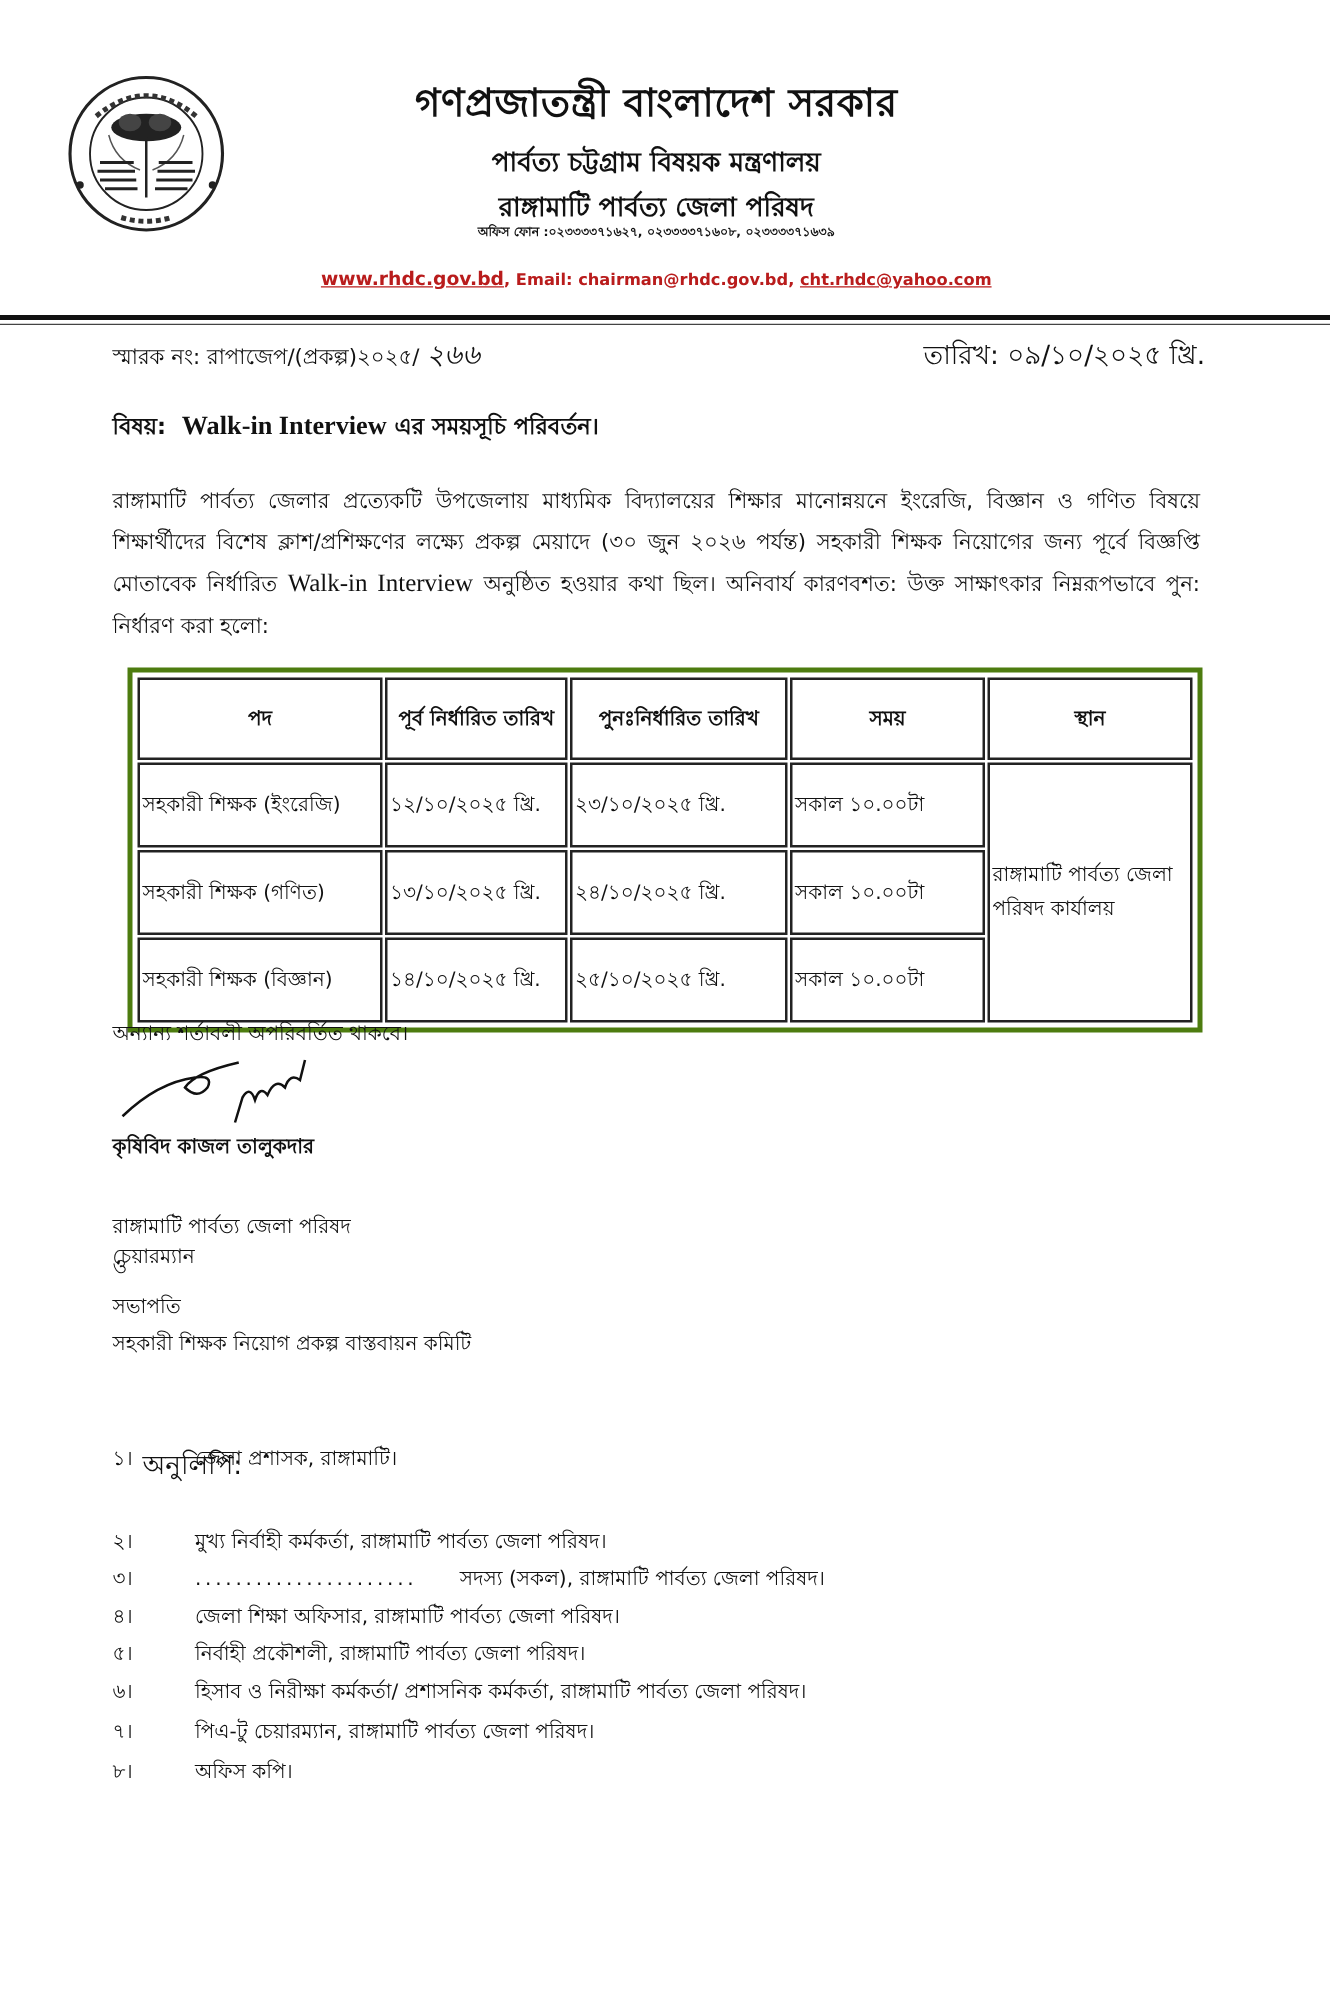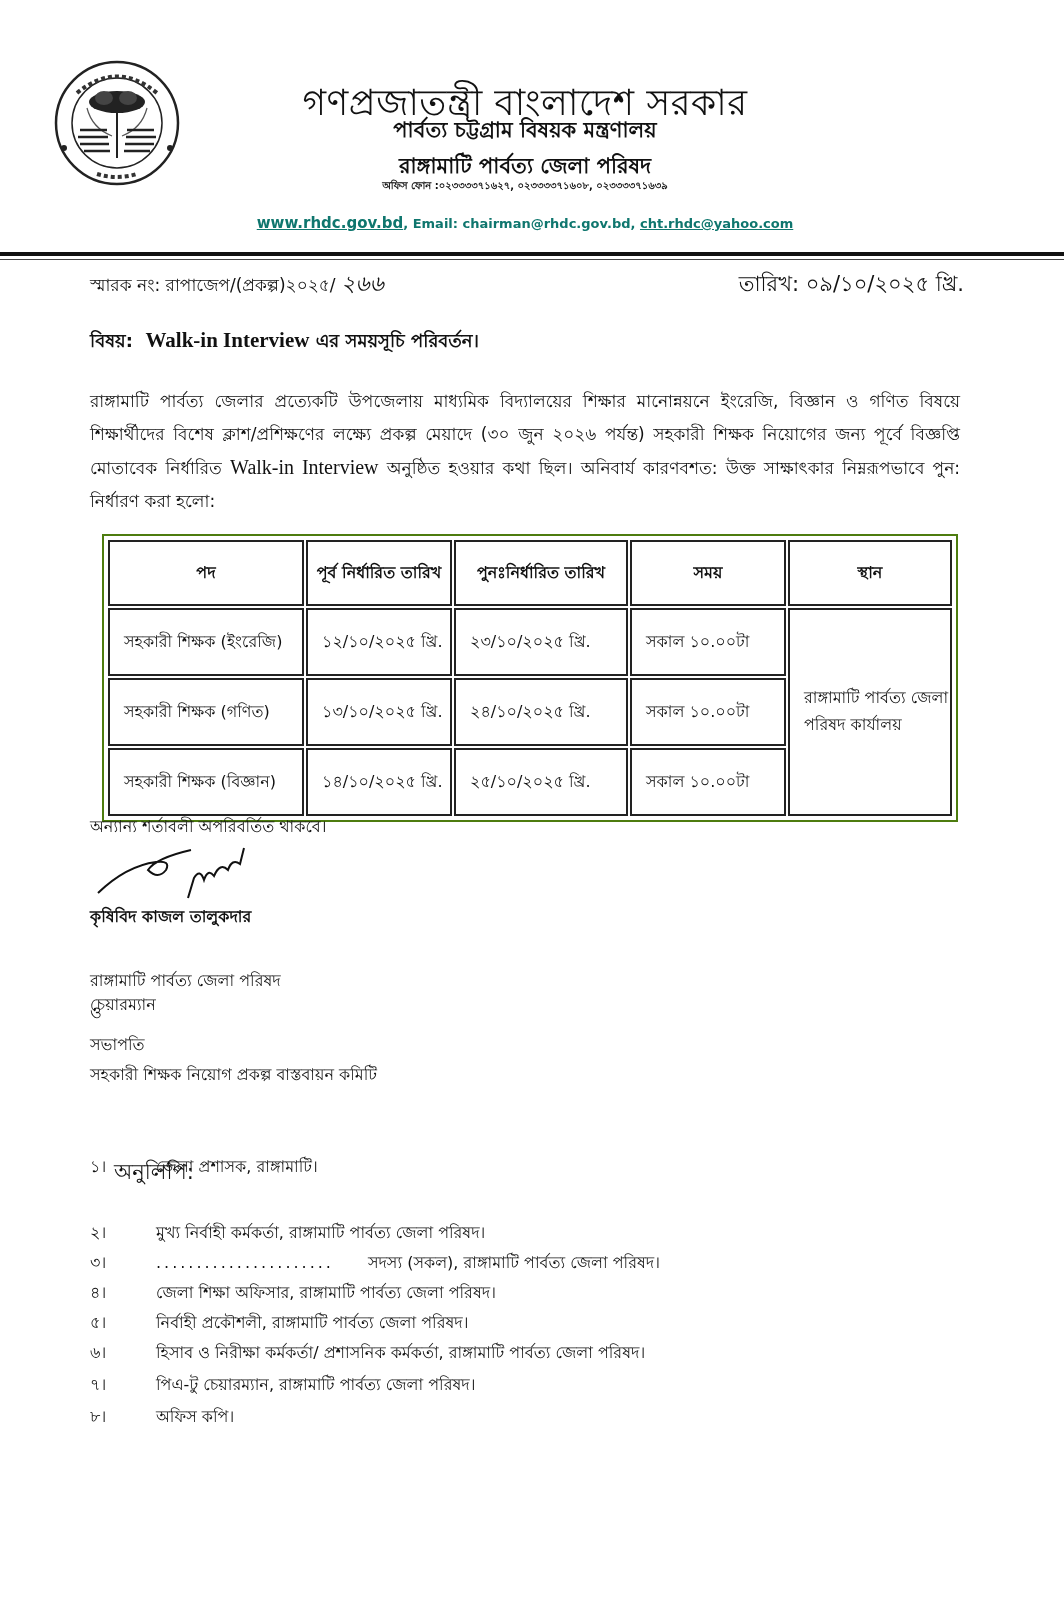--- a/index.html
+++ b/index.html
@@ -5,47 +5,47 @@
     html, body { margin: 0; padding: 0; background: #ffffff; }
     body {
       width: 1064px; height: 1612px; position: relative; overflow: hidden;
       font-family: "DejaVu Sans", sans-serif; color: #111;
     }
     .abs { position: absolute; }
     
     #logo { left: 52px; top: 58px; width: 130px; height: 130px; }
     
     .hdr { left: 240px; width: 570px; text-align: center; }
-    #hdr-gov { top: 75px; font-size: 36px; font-weight: normal; letter-spacing: 0.5px; }
+    #hdr-gov { top: 58px; font-size: 31px; font-weight: bold; letter-spacing: 0.5px; }
     #hdr-ministry { top: 114px; font-size: 21px; font-weight: bold; }
     #hdr-council { top: 150px; font-size: 21px; font-weight: bold; }
     #hdr-phone { top: 178px; font-size: 10px; font-weight: bold; }
     #hdr-web { top: 214px; font-size: 13px; font-weight: bold; }
-    #hdr-web a, #hdr-web span { color: #0f766e; text-decoration: none; }
+    #hdr-web a, #hdr-web span { color: #b91c1c; text-decoration: none; }
     #hdr-web .ul { text-decoration: underline; }
     #hdr-web .site { font-size: 15px; }
     
     #rule1 { left: 0; top: 252px; width: 1064px; height: 4px; background: #111; }
     #rule2 { left: 0; top: 259px; width: 1064px; height: 1px; background: #444; }
     
     #memo { left: 90px; top: 266px; font-size: 17px; }
     #memo .num { font-family: "DejaVu Serif", serif; font-size: 22px; font-style: italic; }
     #date { right: 100px; top: 268px; font-size: 21px; }
     
     #subject { left: 90px; top: 327px; font-size: 18px; font-weight: bold; text-align: center; }
     #subject .en { font-family: "Liberation Serif", serif; font-size: 21px; }
     
     #para { left: 90px; top: 385px; width: 870px; font-size: 17px; line-height: 33px; text-align: justify; }
     #para .en { font-family: "Liberation Serif", serif; font-size: 20px; }
     
-    #tbl-wrap { left: 102px; top: 534px; width: 848px; border: 2px solid #4d7c0f; padding: 2px; }
+    #tbl-wrap { left: 102px; top: 534px; width: 848px; border: 4px solid #4d7c0f; padding: 2px; }
     table { border-collapse: separate; border-spacing: 2px; width: 100%; }
     td, th { border: 2px solid #222; font-size: 16px; vertical-align: middle; }
     th { font-weight: bold; height: 60px; text-align: center; }
-    td { height: 62px; padding-left: 14px; }
+    td { height: 62px; padding-left: 2px; }
     td.date { font-size: 16px; }
     
     #unchanged { left: 90px; top: 814px; font-size: 16px; }
     #sign { left: 96px; top: 838px; width: 180px; height: 62px; }
     .sig-line { left: 90px; font-size: 16px; }
     #signer-name { top: 904px; font-weight: bold; }
     #signer-title1 { top: 992px; }
     #signer-org { top: 968px; }
     #signer-and { top: 1000px; }
     #signer-title2 { top: 1032px; }

